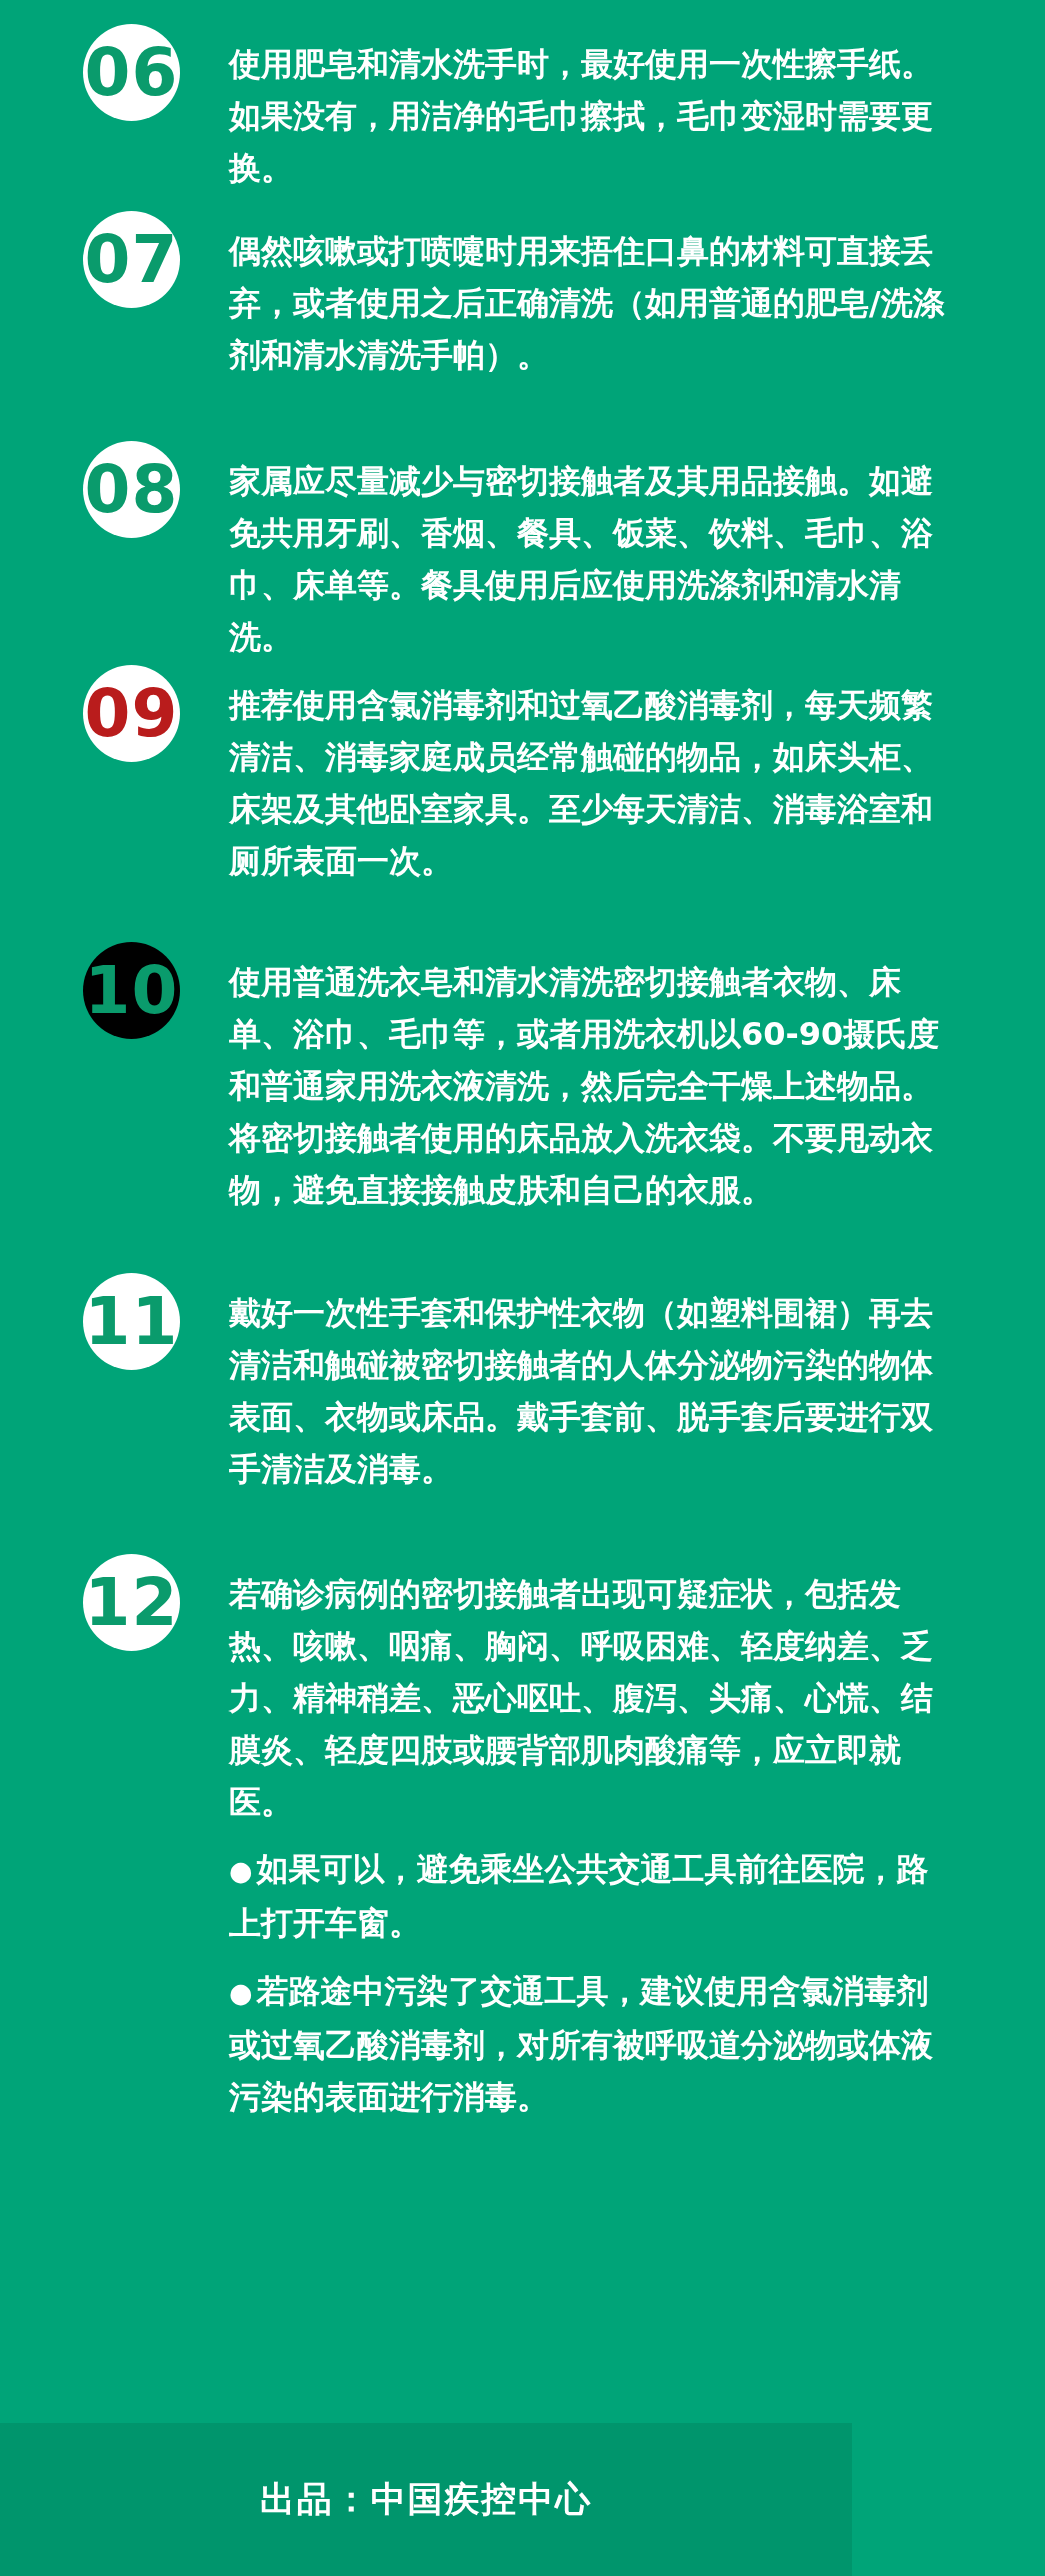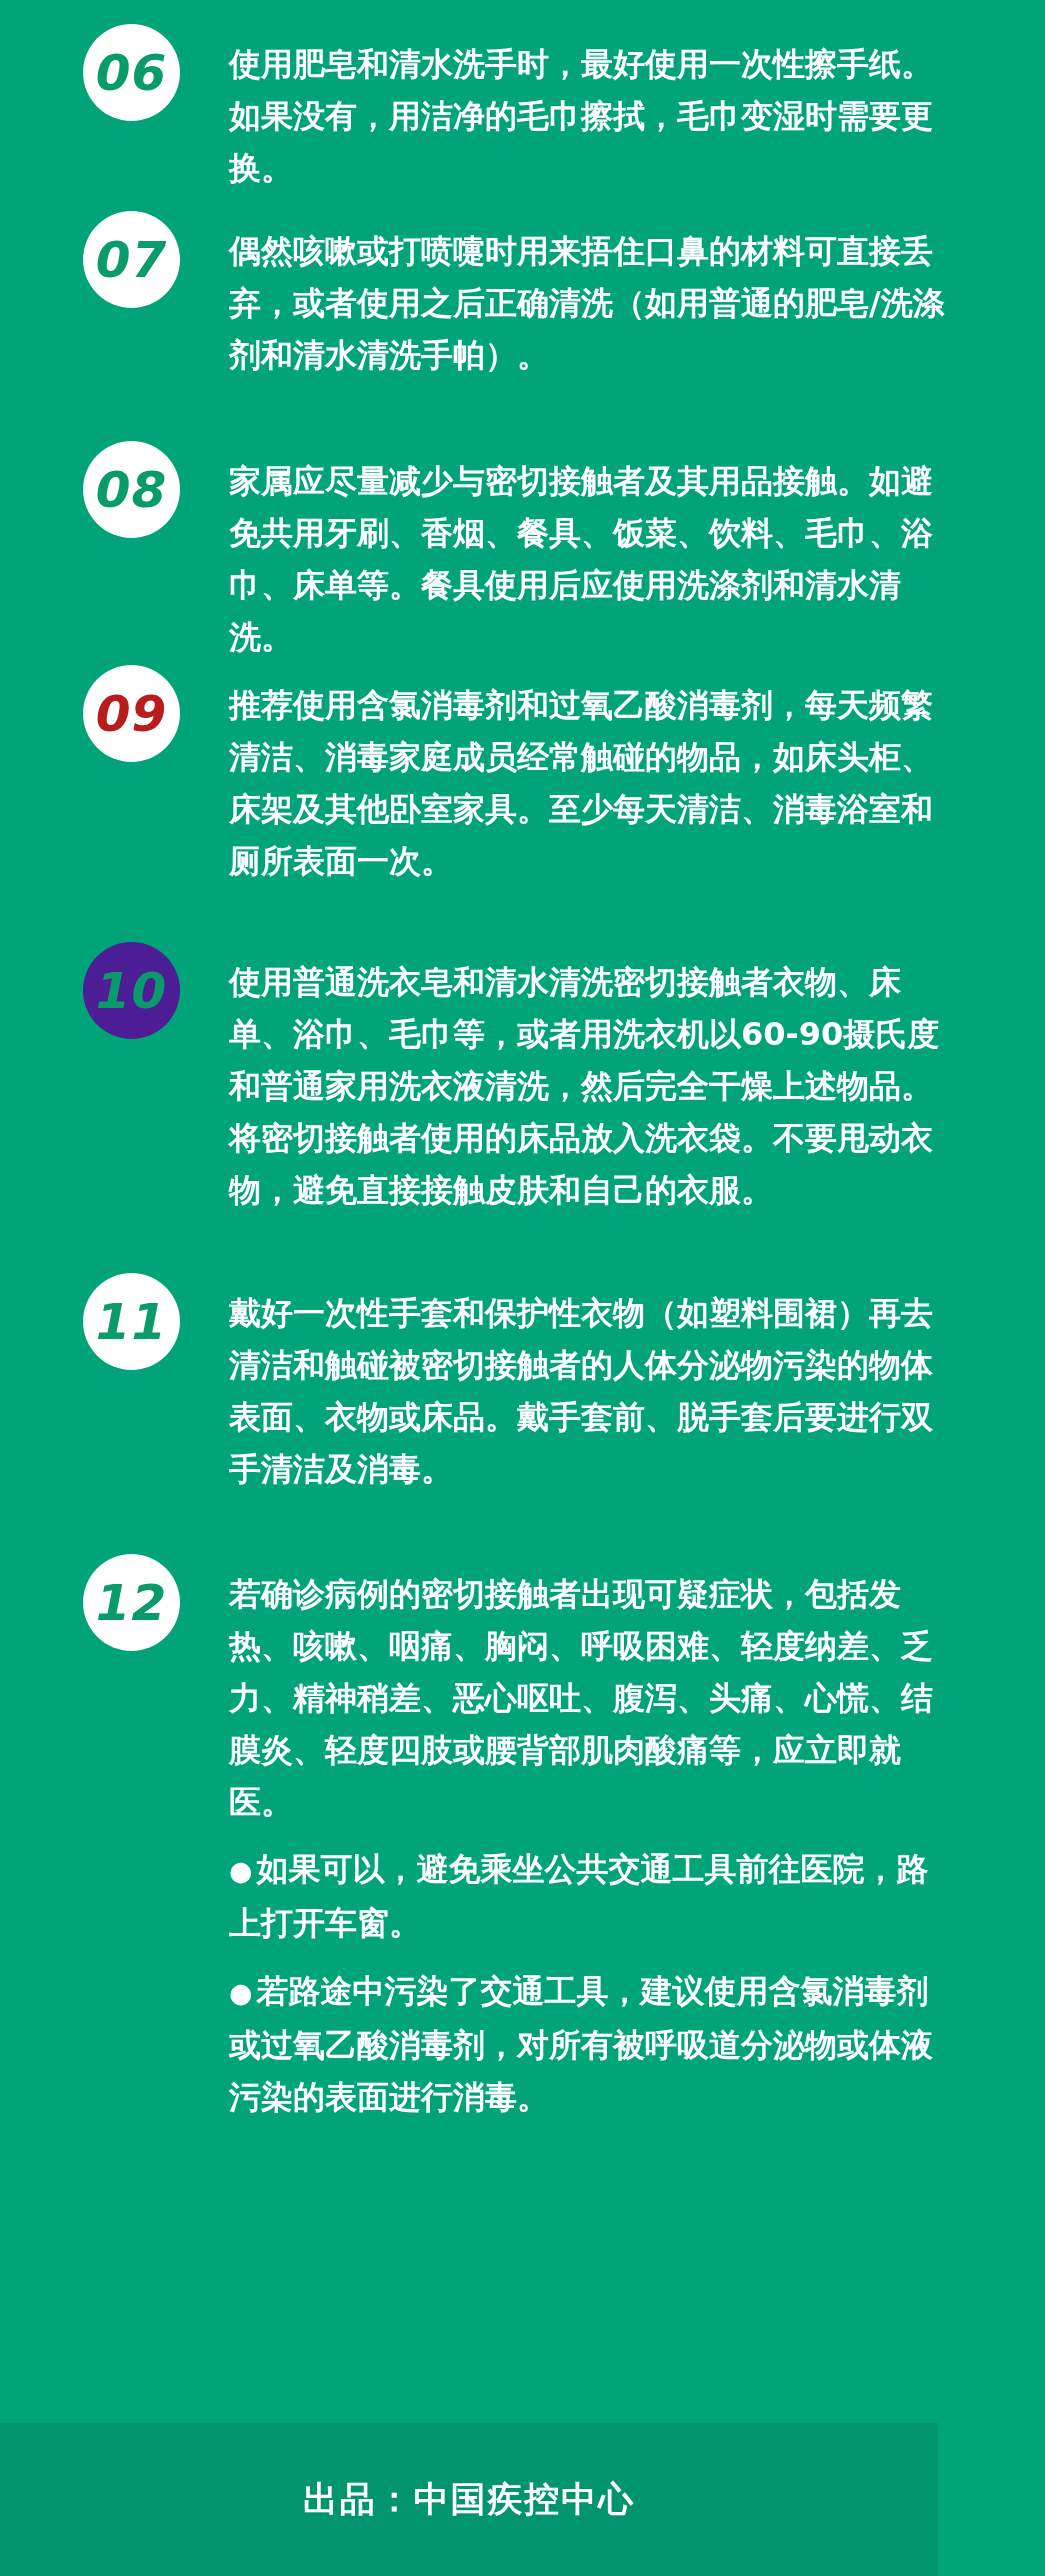--- a/index.html
+++ b/index.html
@@ -21,44 +21,43 @@
     top: 0;
     width: 97px;
     height: 97px;
     border-radius: 50%;
     background: #ffffff;
     display: flex;
     align-items: center;
     justify-content: center;
   }
   .step-number {
-    font-size: 50px;
+    font-size: 66px;
     font-weight: bold;
     letter-spacing: 1px;
-    font-style: italic;
   }
   .section-text {
     position: absolute;
     left: 220px;
     top: 4.8px;
     width: 739px;
     font-size: 32px;
     line-height: 52px;
     font-weight: bold;
     color: #ffffff;
   }
   .section-text p { margin: 9px; }
   .subheading { margin-top: 15.5px !important; }
   .bullet-para { margin-top: 15.5px !important; }
   .bullet-glyph { font-size: 27px; margin-right: 3.9px; }
   .footer-band {
     position: absolute;
     left: 0;
     top: 2423px;
-    width: 938px;
+    width: 852px;
     height: 153px;
     display: flex;
     align-items: center;
     justify-content: center;
   }
   .footer-text {
     font-size: 35px;
     font-weight: bold;
     color: #ffffff;
     letter-spacing: 1.9px;
@@ -99,21 +98,21 @@
   <div class="section" style="top:665px">
     <div class="step-circle" style="background: rgb(255, 255, 255);">
       <span class="step-number" style="color: #b91c1c;">09</span>
     </div>
     <div class="section-text" style="color: rgb(255, 255, 255);">
       <p>推荐使用含氯消毒剂和过氧乙酸消毒剂，每天频繁清洁、消毒家庭成员经常触碰的物品，如床头柜、床架及其他卧室家具。至少每天清洁、消毒浴室和厕所表面一次。</p>
     </div>
   </div>
 
   <div class="section" style="top:942px">
-    <div class="step-circle" style="background: #4c1d95;">
+    <div class="step-circle" style="background: #000000;">
       <span class="step-number" style="color: rgb(10, 155, 108);">10</span>
     </div>
     <div class="section-text" style="color: rgb(255, 255, 255);">
       <p>使用普通洗衣皂和清水清洗密切接触者衣物、床单、浴巾、毛巾等，或者用洗衣机以60-90摄氏度和普通家用洗衣液清洗，然后完全干燥上述物品。将密切接触者使用的床品放入洗衣袋。不要甩动衣物，避免直接接触皮肤和自己的衣服。</p>
     </div>
   </div>
 
   <div class="section" style="top:1273px">
     <div class="step-circle" style="background: rgb(255, 255, 255);">
       <span class="step-number" style="color: rgb(10, 155, 108);">11</span>

